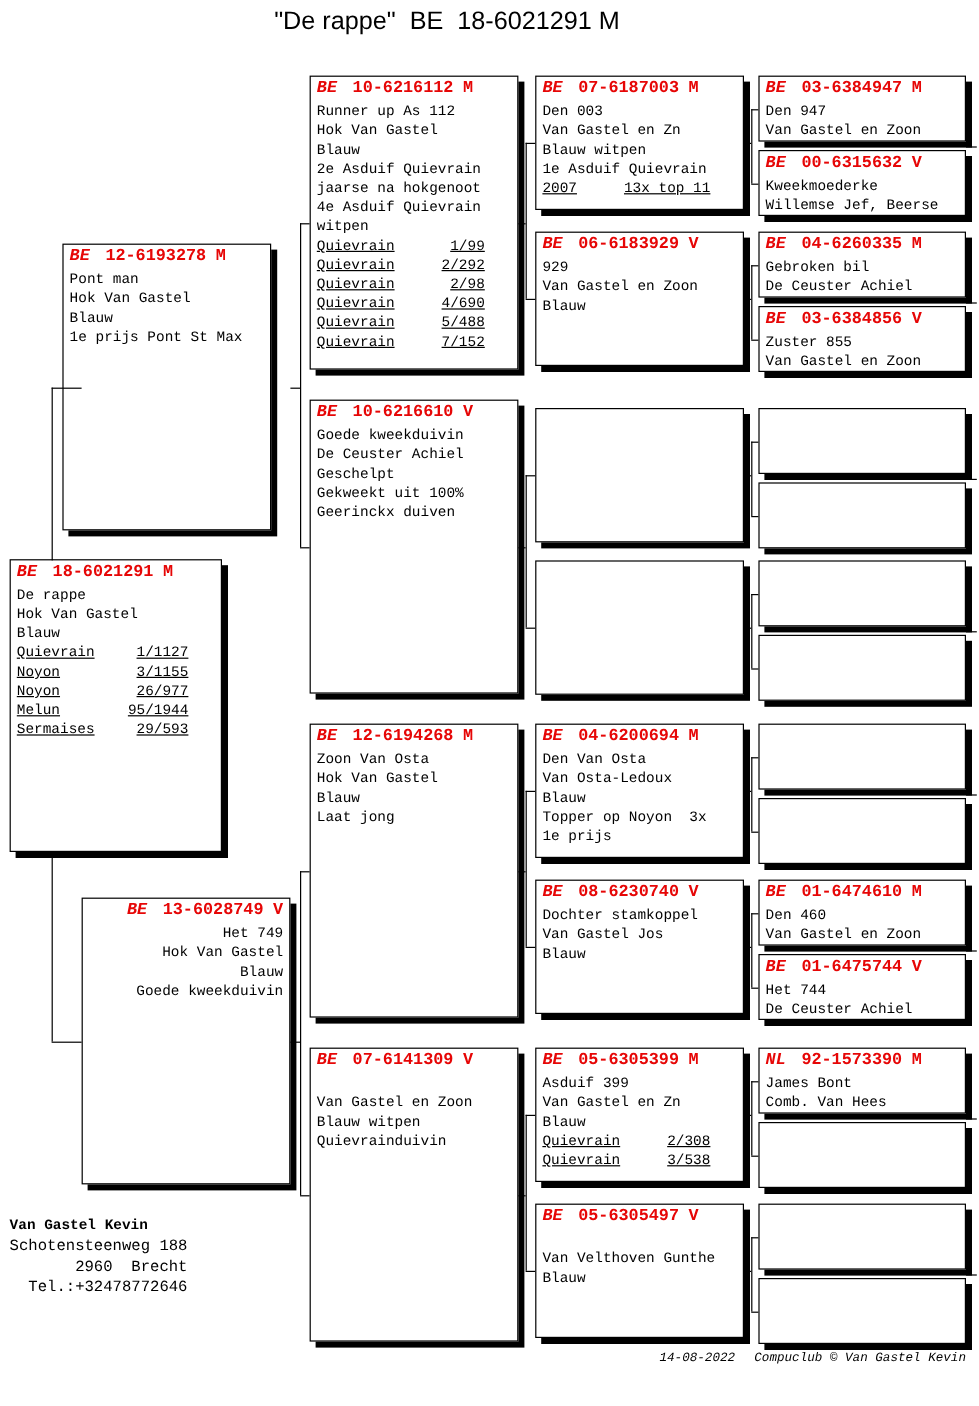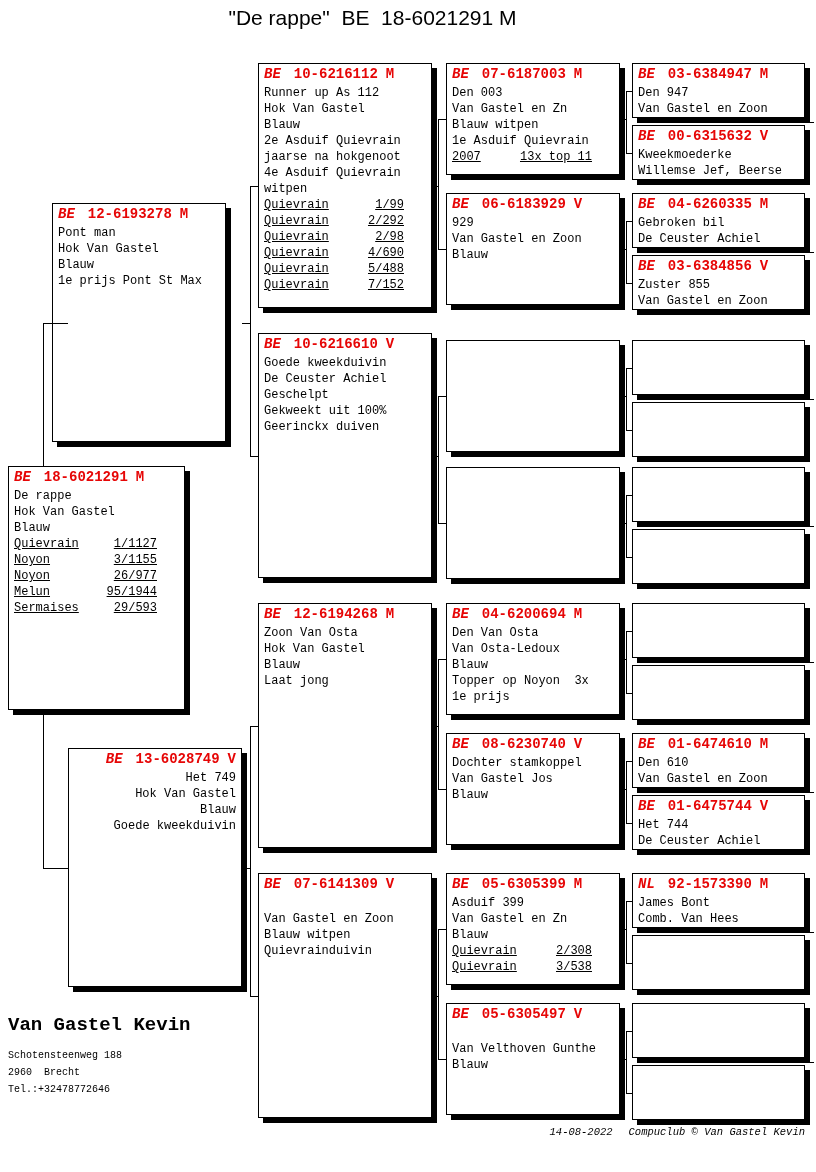--- a/index.html
+++ b/index.html
@@ -11,22 +11,22 @@
        box-shadow:5px 5px 0 #000;padding:2px 5px;font-size:12px;line-height:16px;}
   .hdr{color:var(--red,#e60606);font-weight:bold;font-size:14px;line-height:16px;
        margin-bottom:3px;white-space:nowrap;}
   .hdr .c{margin-right:13px;font-style:italic;}
   .hdr .s{margin-left:8px;}
   .name{min-height:16px;white-space:pre;}
   .ln{white-space:pre;}
   .res{display:flex;justify-content:space-between;padding-right:22px;white-space:pre;text-decoration:underline;}
   .cline{position:absolute;background:#000;}
   #owner{position:absolute;left:8px;top:1014px;}
-  #owner-name{font-size:19px;font-weight:bold;margin-bottom:11px;white-space:pre;}
-  .addr{font-size:10px;line-height:17px;white-space:pre;}
+  #owner-name{font-size:12px;font-weight:bold;margin-bottom:2px;white-space:pre;}
+  .addr{font-size:13px;line-height:17px;white-space:pre;text-align:right;}
   #footer{position:absolute;right:11px;top:1126px;font-size:10.5px;font-style:italic;
           display:flex;gap:16px;white-space:pre;}
 </style>
 </head>
 <body>
 
 <div id="page">
   <div id="title">"De rappe"  BE  18-6021291 M</div>
   <div id="tree">
       <div class="box" style="left: 8px; top: 466px; width: 177px; height: 244px;">
@@ -157,21 +157,21 @@
         <div class="ln">Van Gastel en Zoon</div>
       </div>
       <div class="box" style="left: 632px; top: 340px; width: 173px; height: 55px;"></div>
       <div class="box" style="left: 632px; top: 402px; width: 173px; height: 55px;"></div>
       <div class="box" style="left: 632px; top: 467px; width: 173px; height: 55px;"></div>
       <div class="box" style="left: 632px; top: 529px; width: 173px; height: 55px;"></div>
       <div class="box" style="left: 632px; top: 603px; width: 173px; height: 55px;"></div>
       <div class="box" style="left: 632px; top: 665px; width: 173px; height: 55px;"></div>
       <div class="box" style="left: 632px; top: 733px; width: 173px; height: 55px;">
         <div class="hdr"><span class="c">BE</span><span>01-6474610</span><span class="s">M</span></div>
-        <div class="name">Den 610</div>
+        <div class="name">Den 460</div>
         <div class="ln">Van Gastel en Zoon</div>
       </div>
       <div class="box" style="left: 632px; top: 795px; width: 173px; height: 55px;">
         <div class="hdr"><span class="c">BE</span><span>01-6475744</span><span class="s">V</span></div>
         <div class="name">Het 744</div>
         <div class="ln">De Ceuster Achiel</div>
       </div>
       <div class="box" style="left: 632px; top: 873px; width: 173px; height: 55px;">
         <div class="hdr"><span class="c">NL</span><span>92-1573390</span><span class="s">M</span></div>
         <div class="name">James Bont</div>

